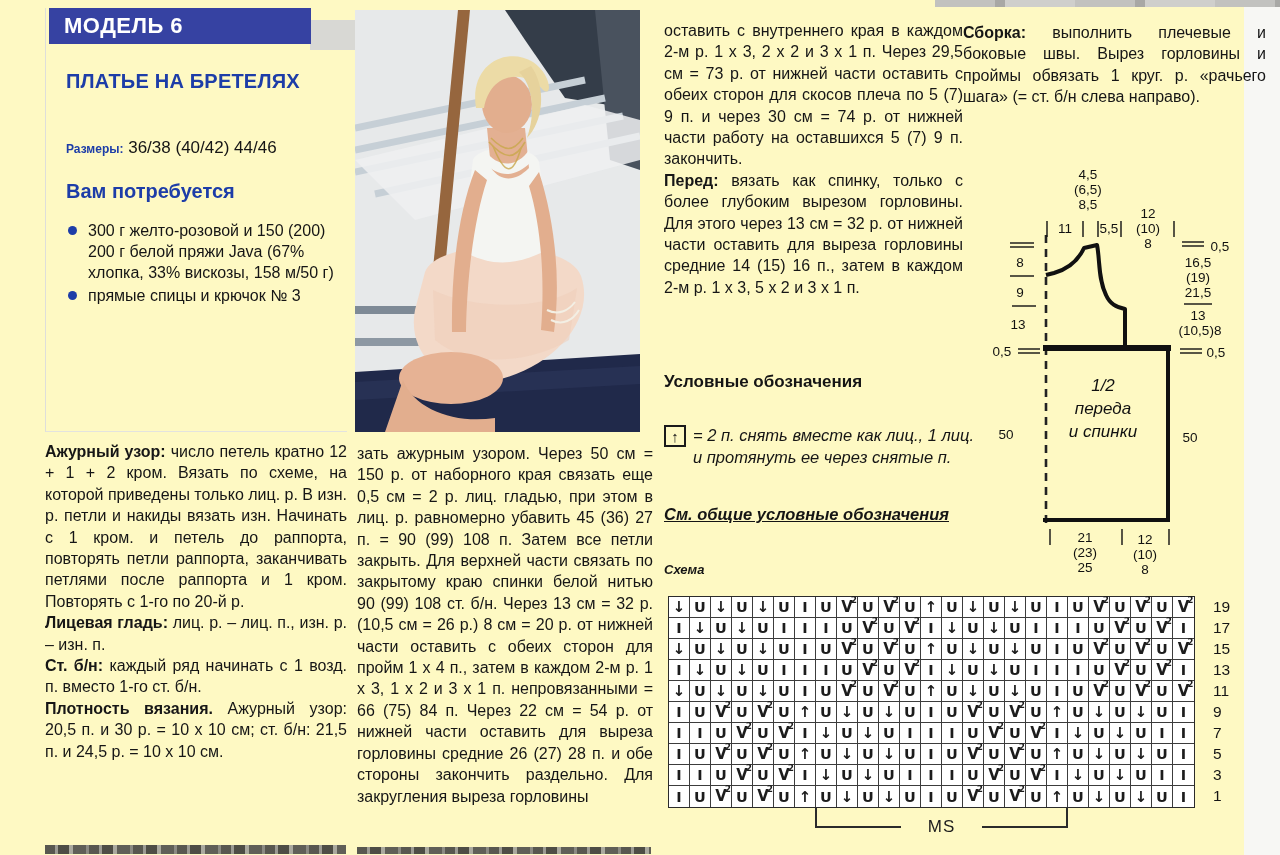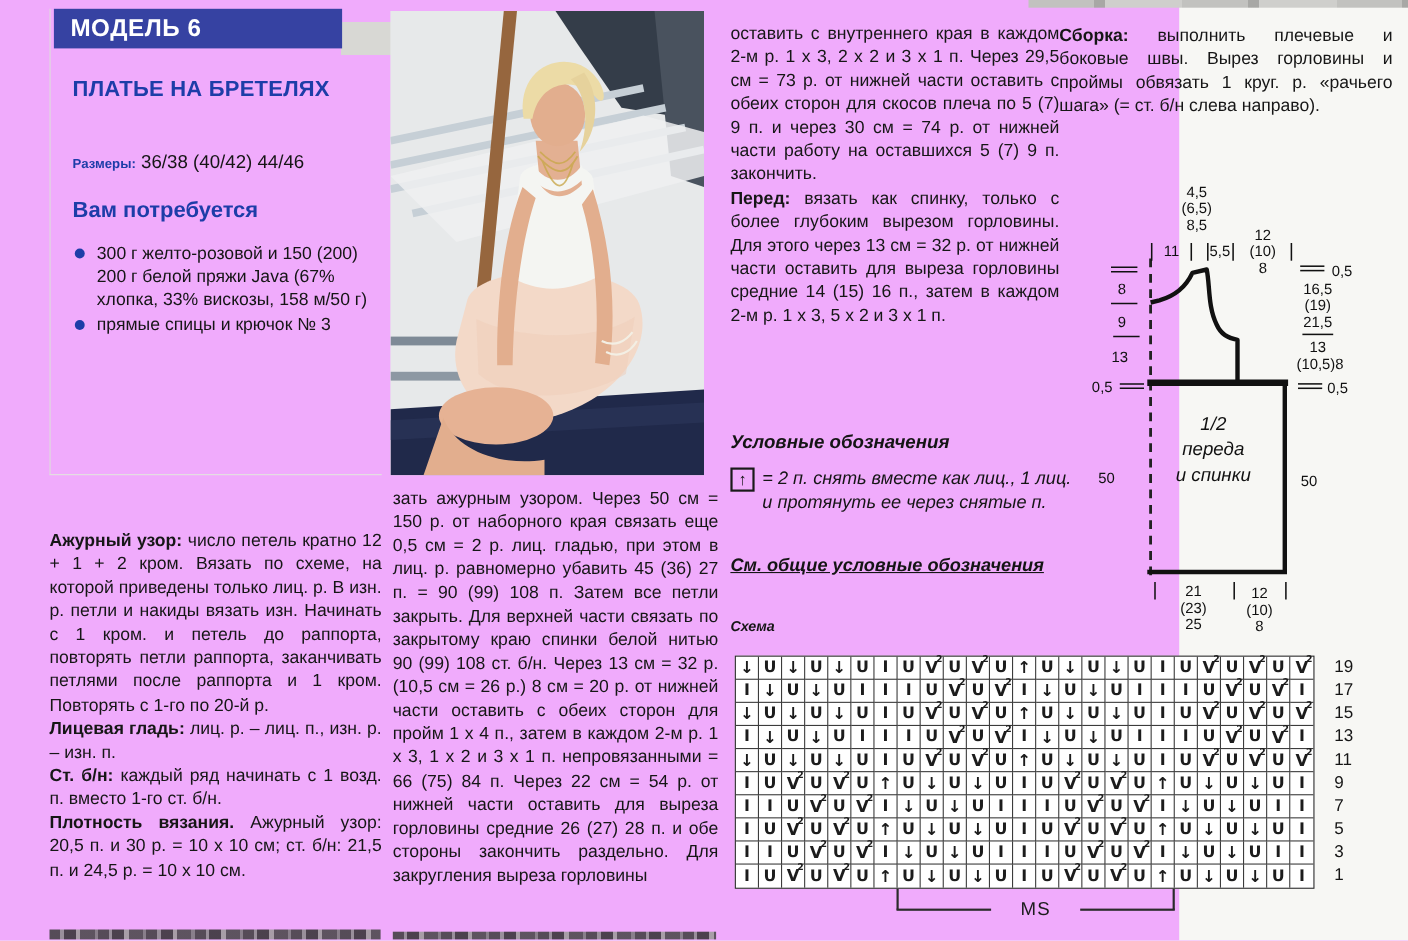--- a/index.html
+++ b/index.html
@@ -1,18 +1,18 @@
 <!DOCTYPE html>
 <html><head>
 <meta charset="utf-8">
 <style>
   * { margin:0; padding:0; box-sizing:border-box; }
   body { width:1280px; height:855px; background:#f7f7f4; overflow:hidden;
          font-family:"Liberation Sans", sans-serif; color:#151515; }
-  .page { position:relative; width:1072px; height:855px; background:#f0abfc; }
+  .page { position:relative; width:1244px; height:855px; background:#fef9c3; }
 
   
   .edge-strip { position:absolute; left:935px; top:0; width:345px; height:7px;
      background:repeating-linear-gradient(90deg,#c2c2bf 0 60px,#a8a8a5 60px 70px,#cfcfcc 70px 140px); }
   .cut-strip { position:absolute; overflow:hidden; opacity:.85;
      background:repeating-linear-gradient(90deg,#3b3b3b 0 10px,#8a8a8a 10px 13px,#2f2f2f 13px 24px,#9b9b98 24px 28px,#444 28px 41px,#777 41px 44px); }
   .strip1 { left:45px; top:845px; width:301px; height:9px; }
   .strip2 { left:357px; top:847px; width:294px; height:7px; }
 
   
@@ -32,26 +32,26 @@
   .bullet { position:absolute; left:2px; top:6px; width:9px; height:9px; border-radius:50%; background:#1d3da8; }
 
   
   .photo { position:absolute; left:355px; top:10px; width:285px; height:422px; background:#e9eaea; }
   .photo svg { display:block; }
 
   
   .col { position:absolute; text-align:justify; font-size:16px; line-height:21.4px; color:#161616; }
   .col p { margin:0; }
   .col b { font-weight:800; }
-  .col1 { left:45px; top:441px; width:302px;margin-top:40px; }
+  .col1 { left:45px; top:441px; width:302px; }
   .col2 { left:357px; top:443px; width:296px; }
   .col3 { left:664px; top:20px; width:299px; }
   .col4 { left:963px; top:22px; width:303px; }
 
-  .legend-title { position:absolute; left:664px; top:392px; font-size:17px; font-weight:800; font-style:italic; }
+  .legend-title { position:absolute; left:664px; top:372px; font-size:17px; font-weight:800; }
   .legend-row { position:absolute; left:664px; top:424px; width:310px; display:flex; }
   .sym-box { width:22px; height:22px; border:2px solid #1a1a1a; display:flex; align-items:center;
       justify-content:center; font-weight:800; font-size:15px; flex:0 0 22px; margin-top:1px; }
   .legend-text { font-style:italic; font-size:16.5px; line-height:22px; margin-left:7px; }
   .see-also { position:absolute; left:664px; top:505px; font-size:16.5px; font-style:italic;
       font-weight:700; text-decoration:underline; }
   .schema-title { position:absolute; left:664px; top:562px; font-size:13px; font-weight:800; font-style:italic; }
 
   
   .schematic { position:absolute; left:988px; top:163px; width:292px; height:432px; }

